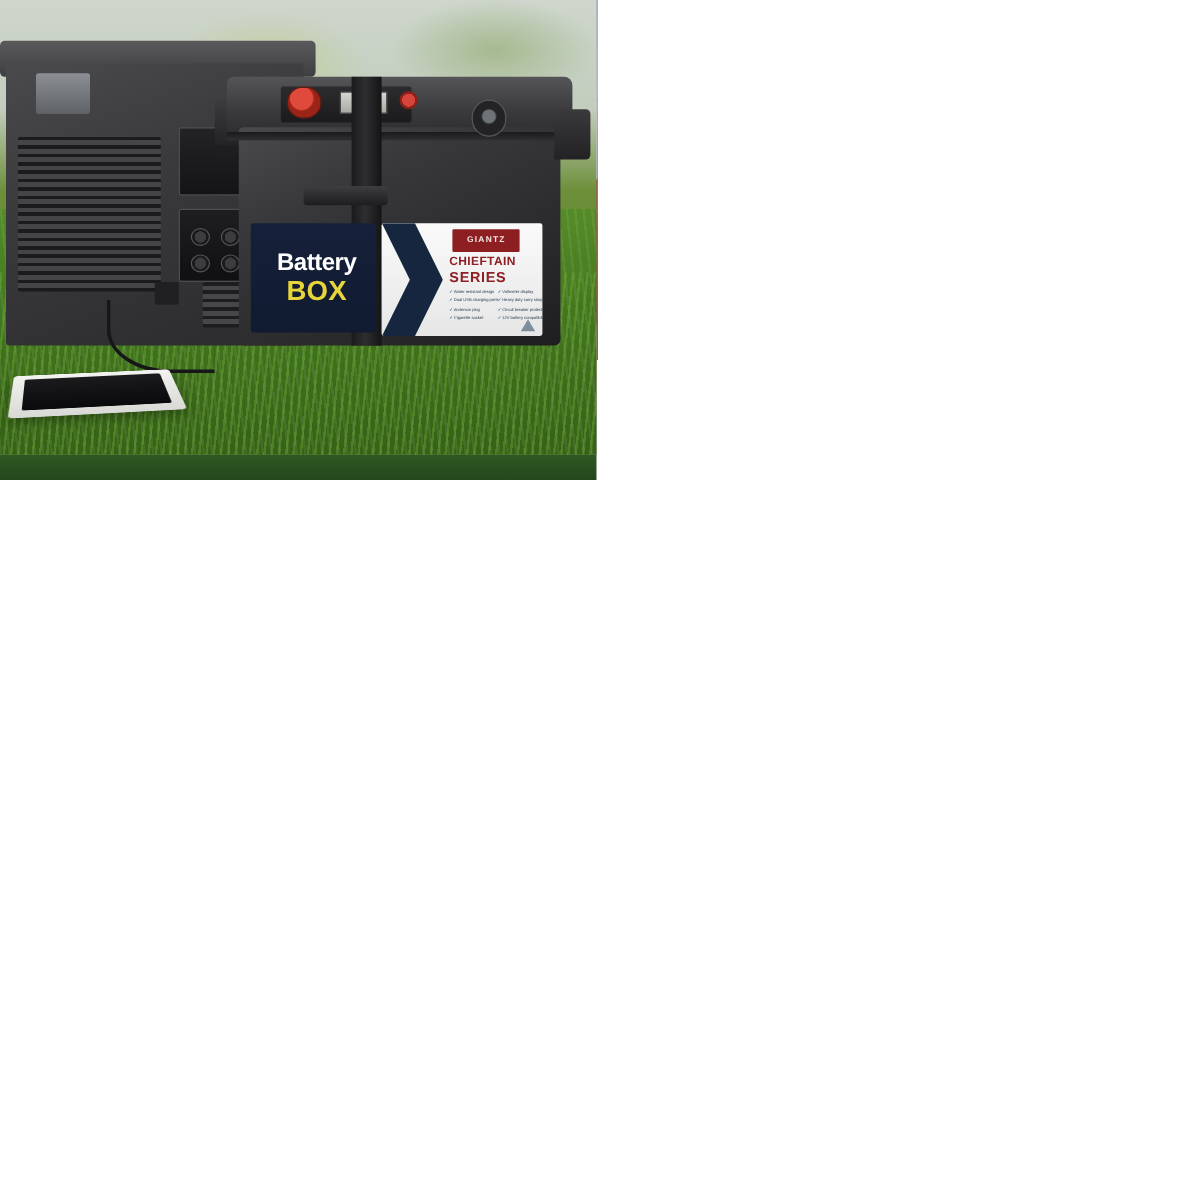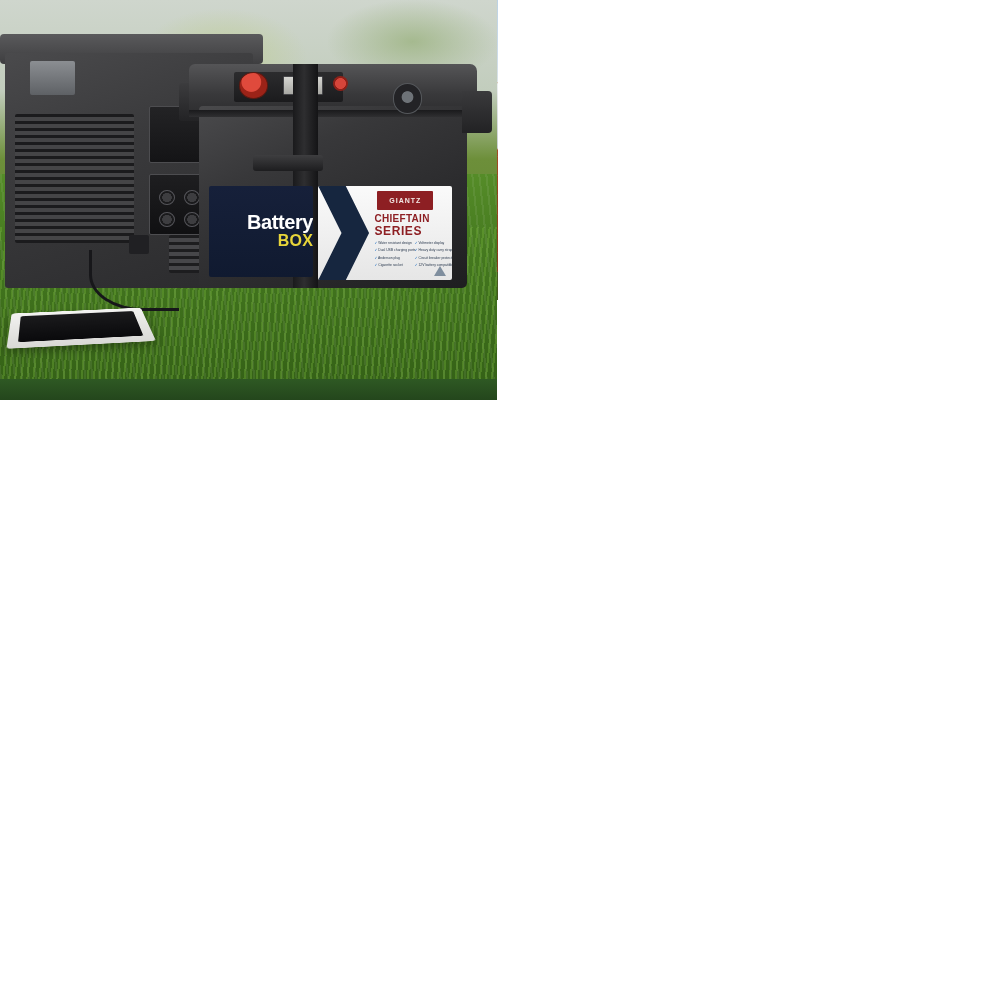--- a/index.html
+++ b/index.html
@@ -594,32 +594,32 @@
     border-radius:50%;
     border:1px solid #55585c;
   }
   
   #fb-bb-label-left {
     position:absolute;
     left:42%; top:49%; width:21%; height:24%;
     background:linear-gradient(#16203a,#101a30);
     border-radius:2px;
     display:flex; flex-direction:column;
-    justify-content:center; align-items:flex-end;
+    justify-content:center; align-items:center;
     padding-left:6px;
     overflow:hidden;
   }
   #fb-bb-label-battery {
     color:#ffffff;
     font-size:20px; font-weight:700; letter-spacing:-.4px;
     line-height:1; white-space:nowrap;
   }
   #fb-bb-label-box {
     color:#e8d53a;
-    font-size:16px; font-weight:800; letter-spacing:.2px;
+    font-size:23px; font-weight:800; letter-spacing:.2px;
     line-height:1.05; margin-top:1px;
   }
   #fb-bb-label-right {
     position:absolute;
     left:64%; top:49%; width:27%; height:25%;
     background:linear-gradient(#fafafa,#e6e6e6);
     border-radius:2px; overflow:hidden;
   }
   #fb-bb-chevron {
     position:absolute; left:0; top:0; width:38%; height:100%;

